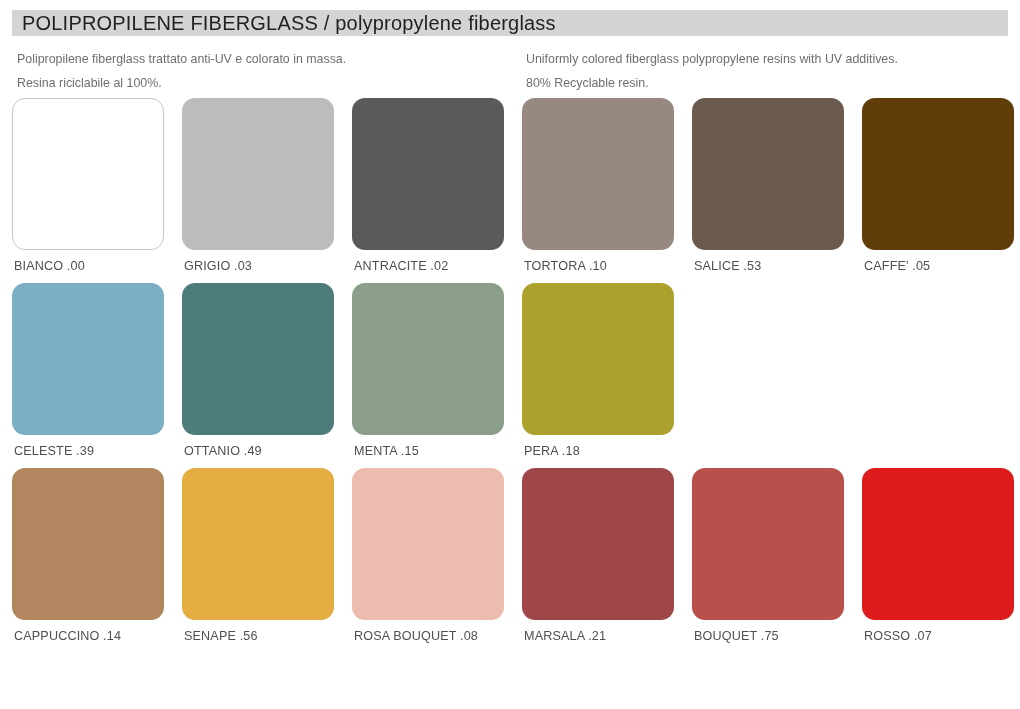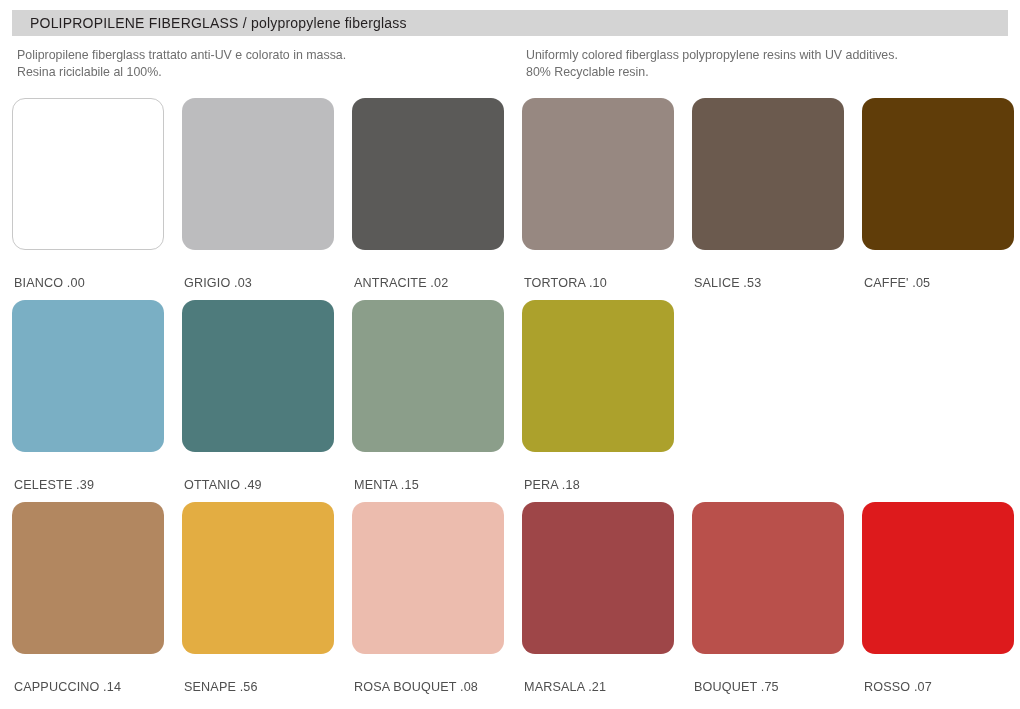--- a/index.html
+++ b/index.html
@@ -20,32 +20,32 @@
     position: absolute;
     left: 12px;
     top: 10px;
     width: 996px;
     height: 26px;
     background: #d4d4d4;
     display: flex;
     align-items: center;
   }
   .header-title {
-    font-size: 14px;
+    font-size: 20px;
     color: #231f20;
     letter-spacing: 0.2px;
-    padding-left: 18px;
+    padding-left: 10px;
     white-space: nowrap;
   }
 
   
   .desc-col {
     position: absolute;
     font-size: 12.4px;
-    line-height: 17px;
+    line-height: 24px;
     color: #6e6e6e;
     white-space: pre-line;
   }
   .desc-it { left: 17px; top: 47px; width: 480px; }
   .desc-en { left: 526px; top: 47px; width: 480px; }
 
   
   .grid {
     position: absolute;
     left: 0;
@@ -67,21 +67,21 @@
     height: 152px;
     border-radius: 13px;
     margin-left: 12px;
     box-sizing: border-box;
   }
   .swatch-chip.outlined {
     border: 1px solid #c8c8c8;
   }
   .swatch-label {
     margin-left: 14px;
-    margin-top: 26px;
+    margin-top: 9px;
     font-size: 12.6px;
     color: #4f4f4f;
     letter-spacing: 0.15px;
     white-space: nowrap;
   }
 </style>
 </head>
 <body>
 
 <div class="header-band">

